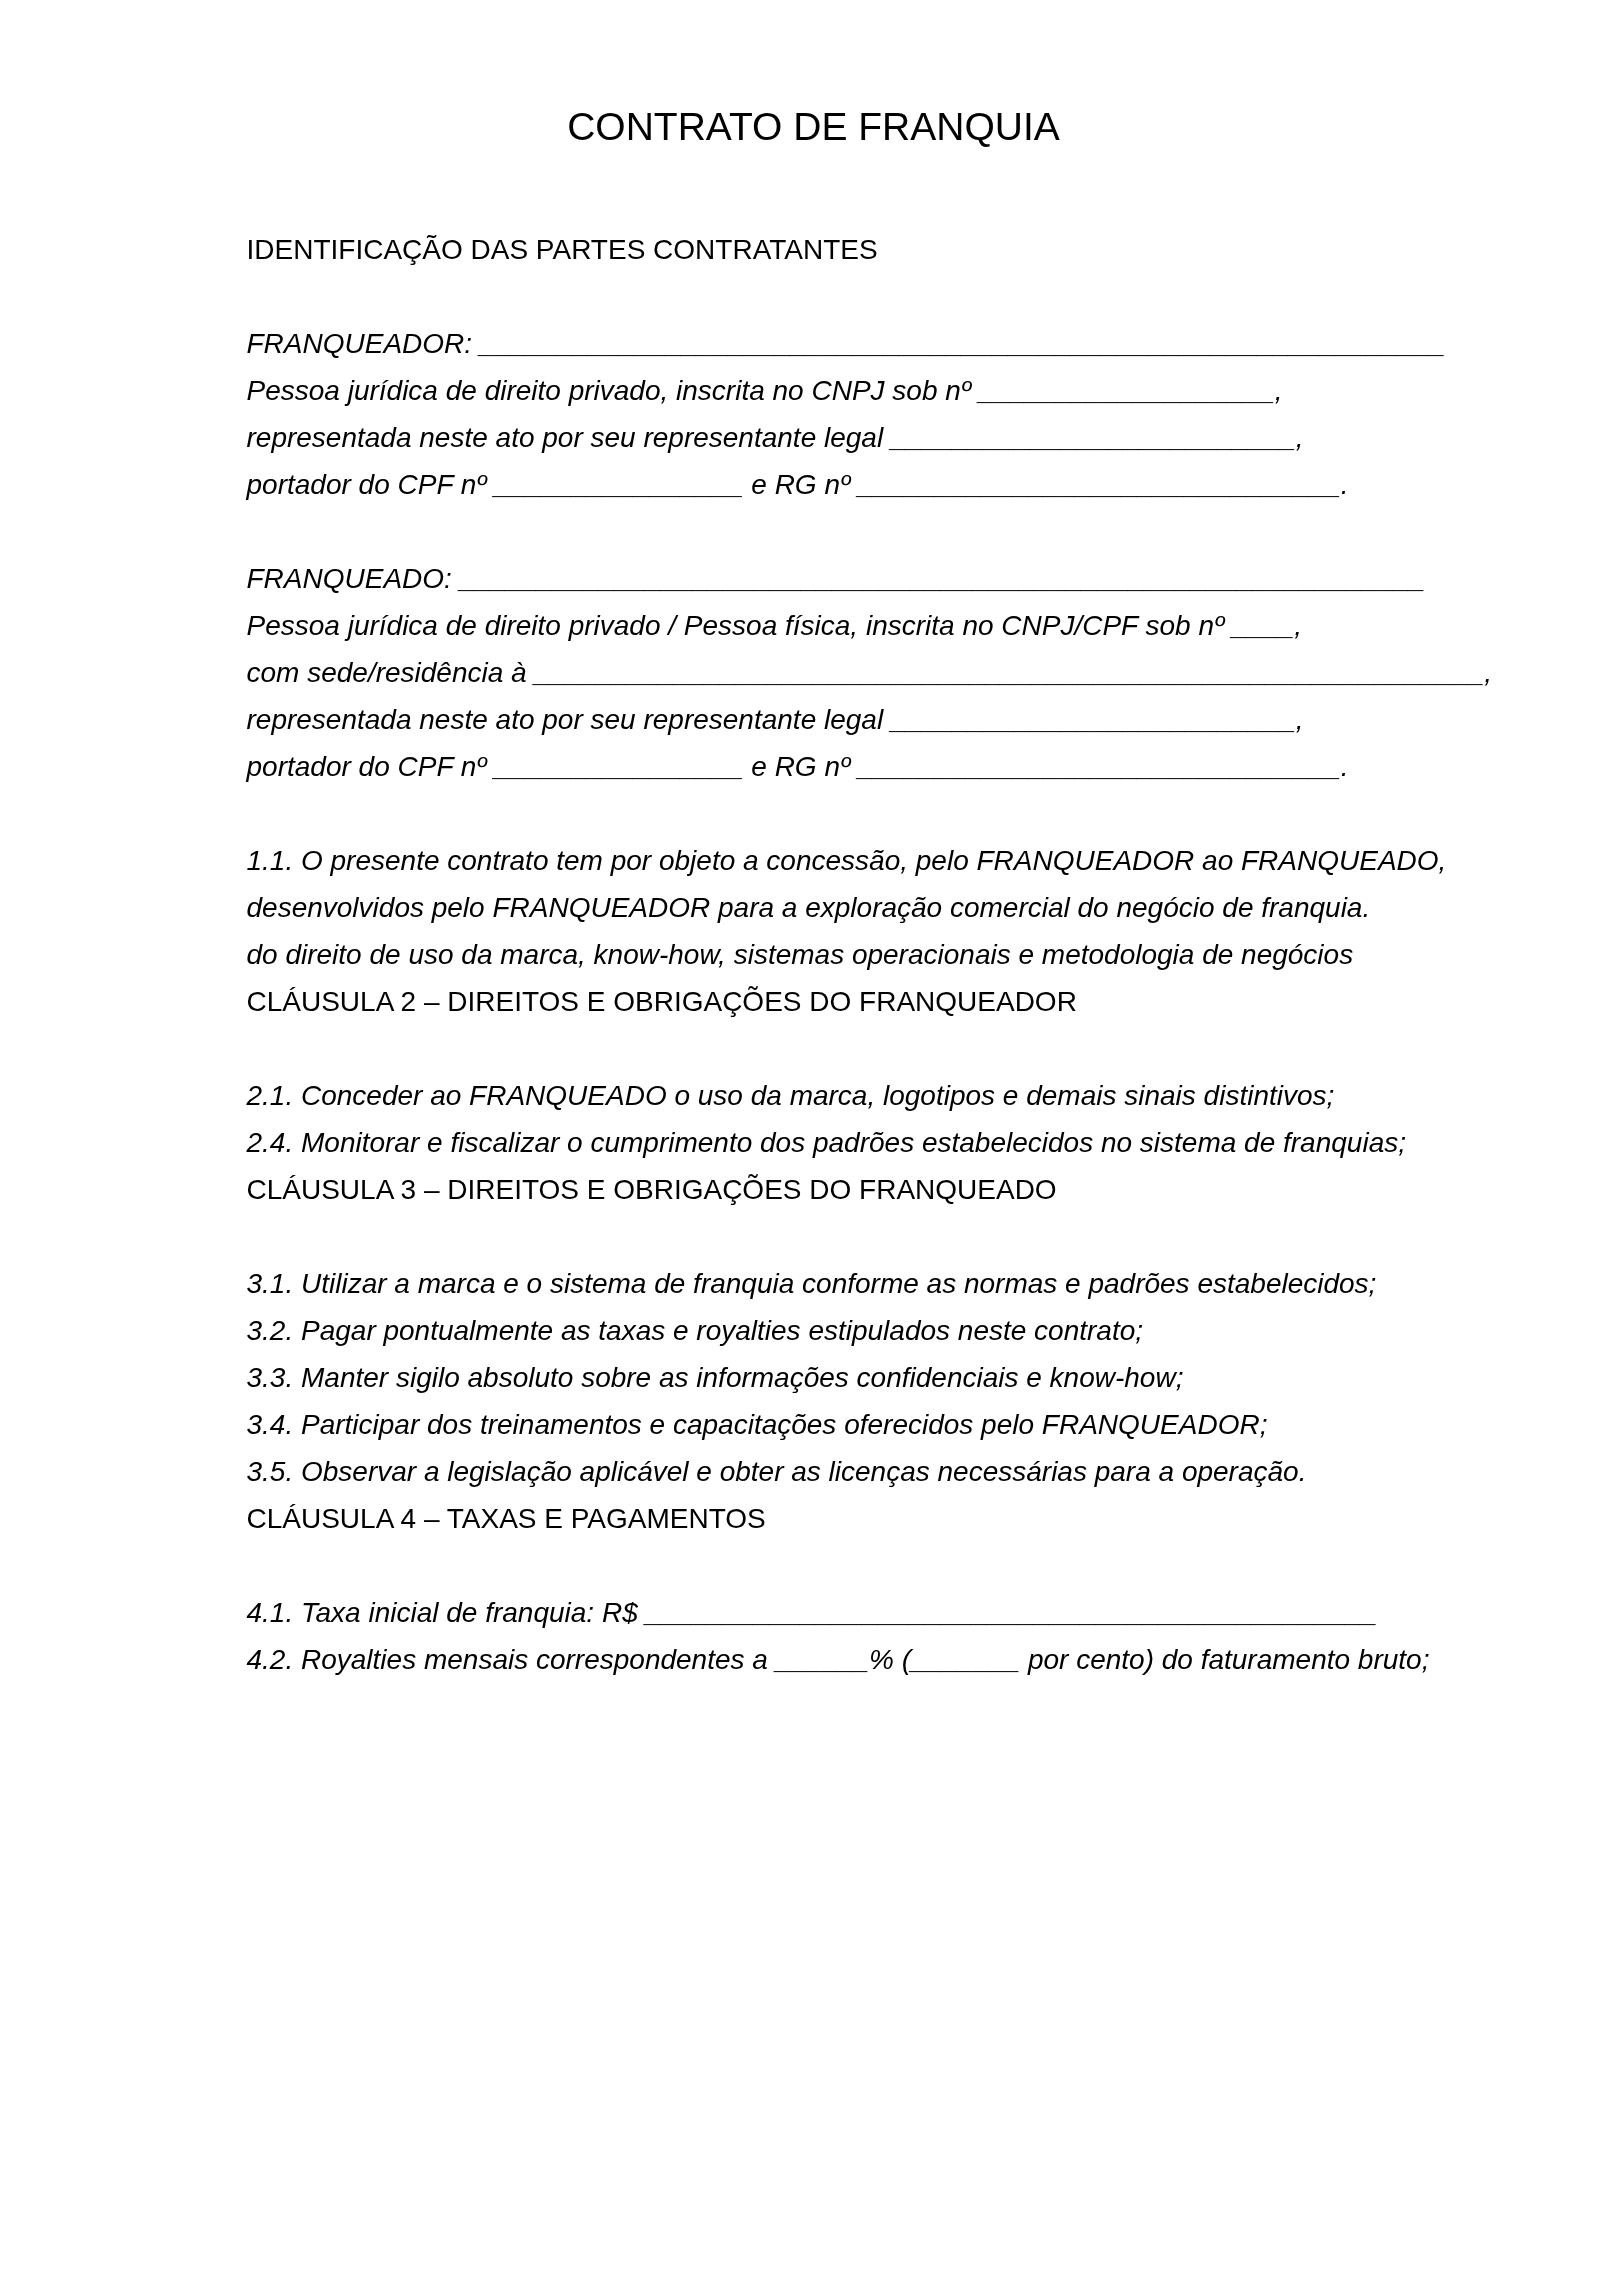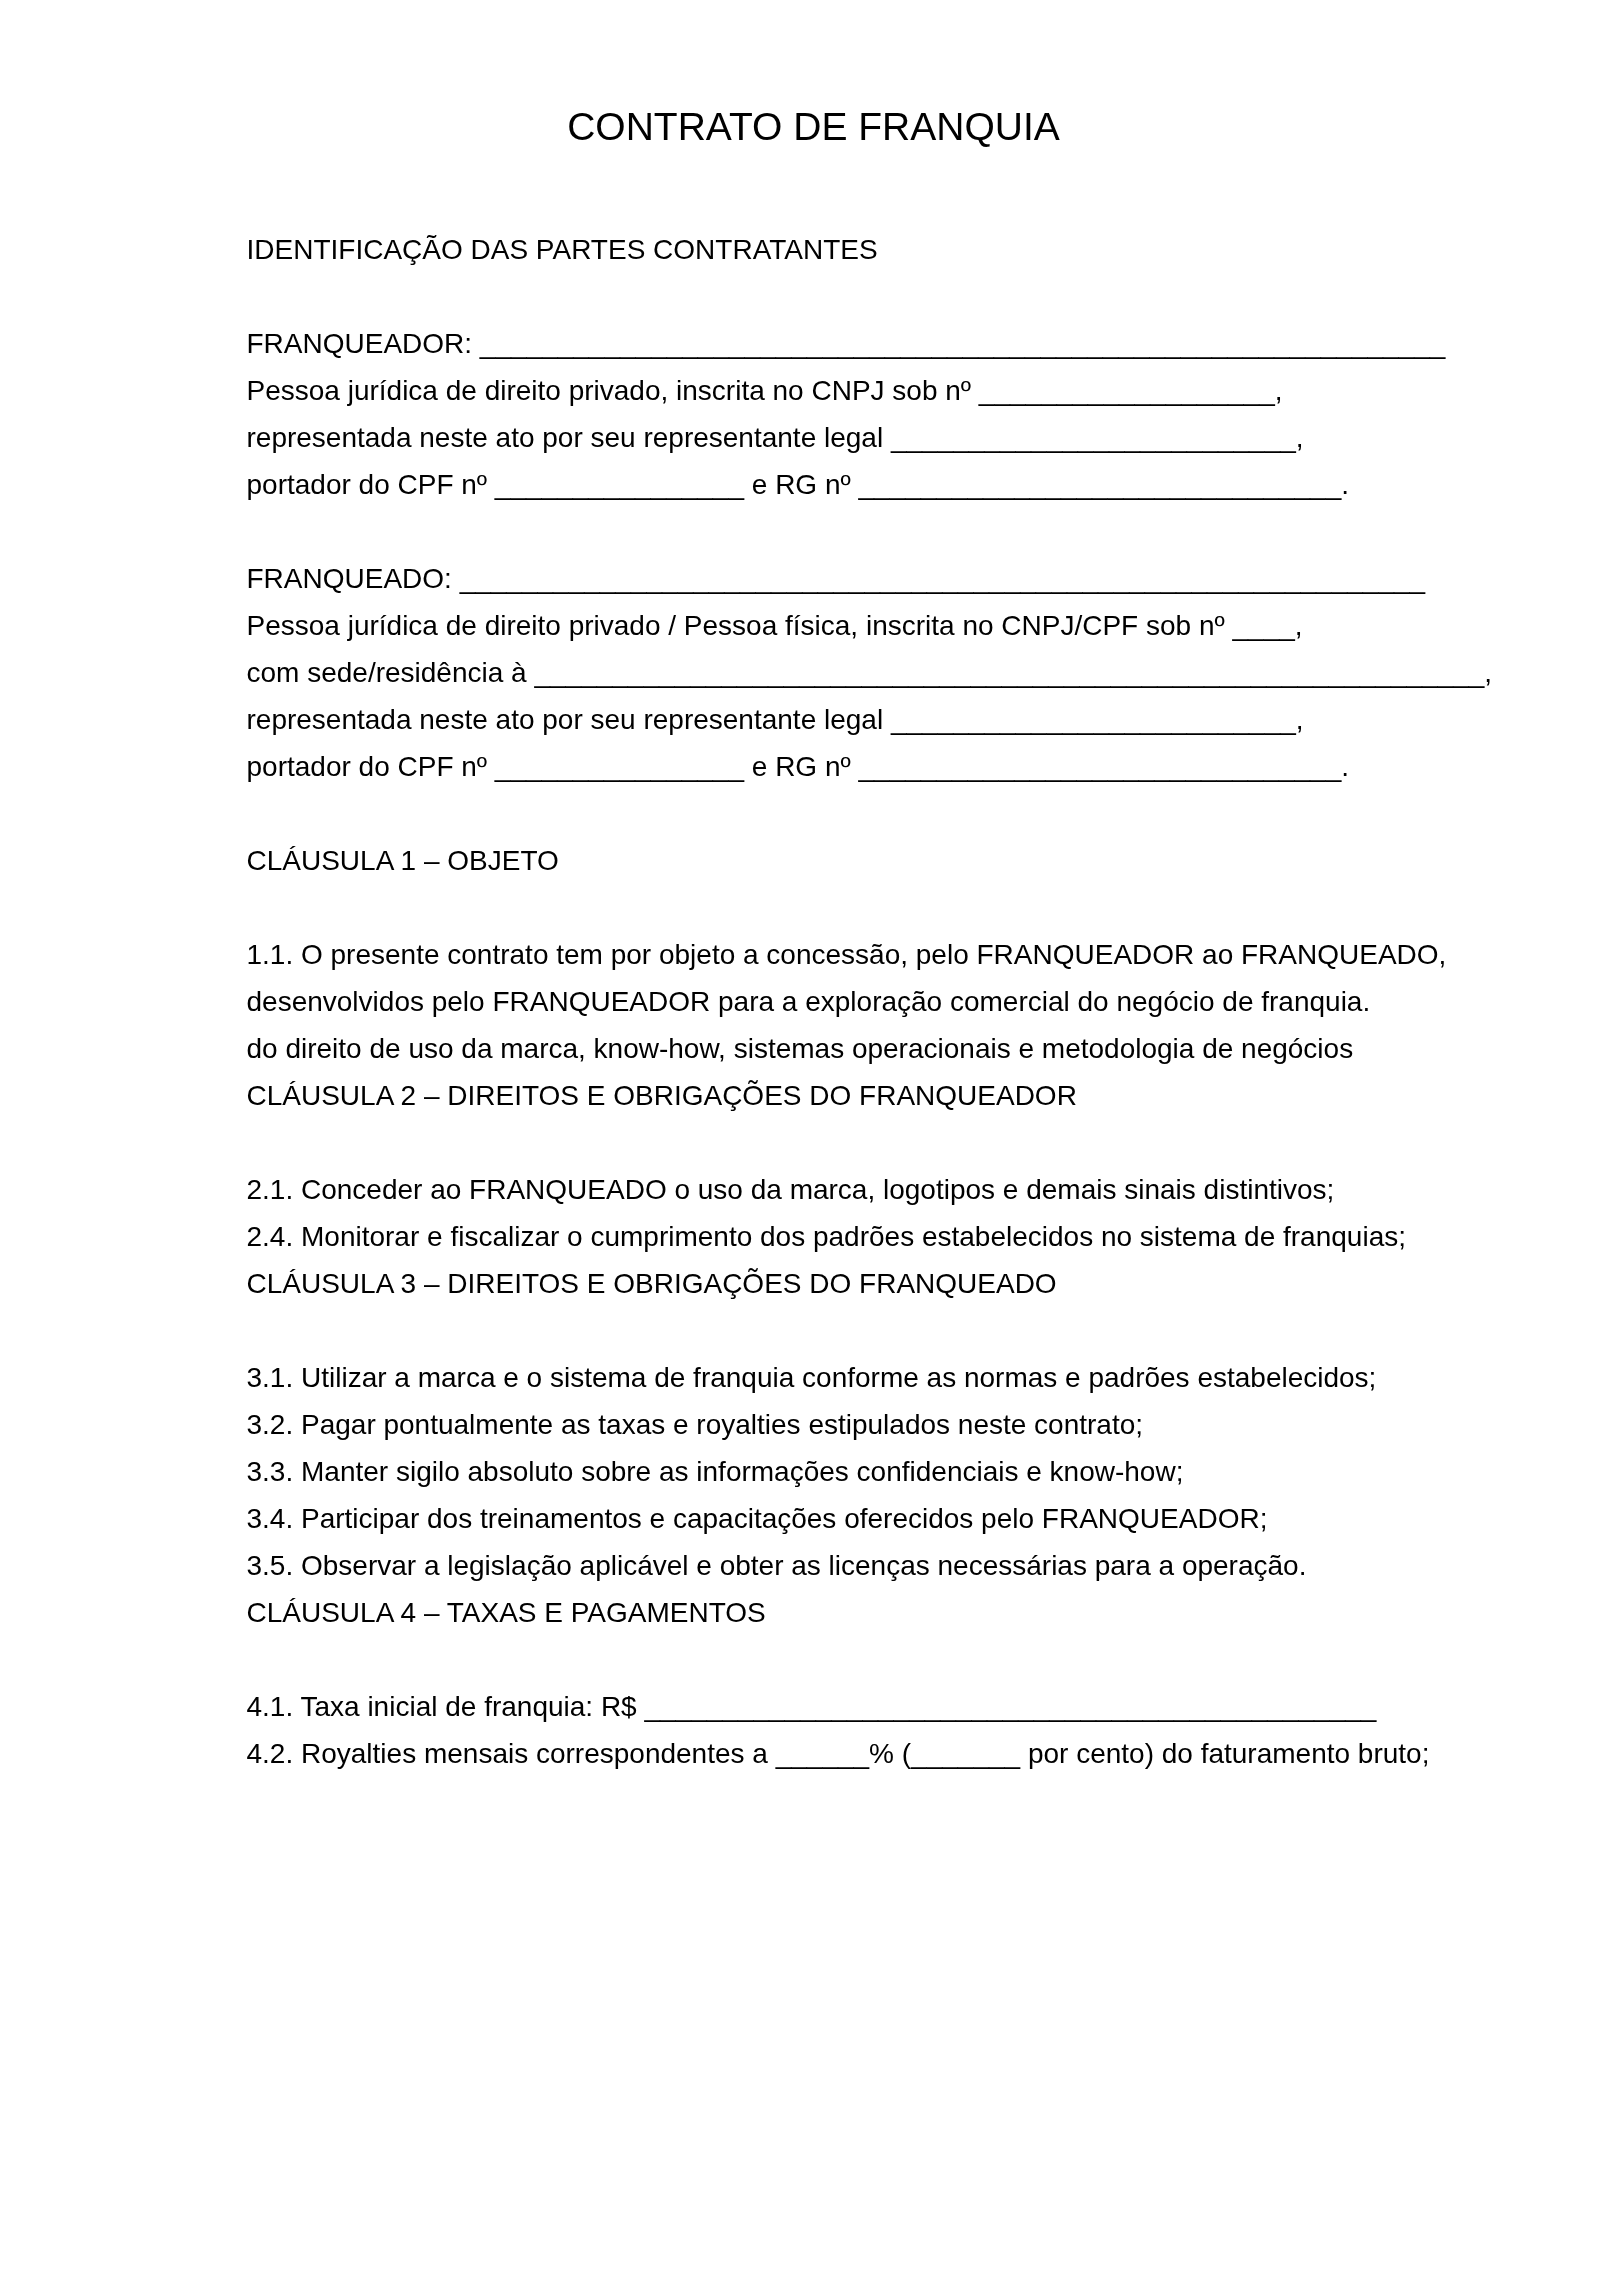--- a/index.html
+++ b/index.html
@@ -32,20 +32,21 @@
   .line {
     margin: 0;
     white-space: nowrap;
   }
   .heading {
     margin: 0 0 47px 0;
     white-space: nowrap;
   }
   .block {
     margin: 0 0 47px 0;
+    font-style: italic;
   }
   .block:last-child {
     margin-bottom: 0;
   }
 </style>
 </head>
 <body>
 
 <div class="page">
 
@@ -62,21 +63,20 @@
 
   <div class="block">
     <p class="line">FRANQUEADO: ______________________________________________________________</p>
     <p class="line">Pessoa jurídica de direito privado / Pessoa física, inscrita no CNPJ/CPF sob nº ____,</p>
     <p class="line">com sede/residência à _____________________________________________________________,</p>
     <p class="line">representada neste ato por seu representante legal __________________________,</p>
     <p class="line">portador do CPF nº ________________ e RG nº _______________________________.</p>
   </div>
 
   <section>
-    <p class="heading">CLÁUSULA 1 – OBJETO</p>
     <div class="block">
       <p class="line">1.1. O presente contrato tem por objeto a concessão, pelo FRANQUEADOR ao FRANQUEADO,</p>
       <p class="line">desenvolvidos pelo FRANQUEADOR para a exploração comercial do negócio de franquia.</p>
       <p class="line">do direito de uso da marca, know-how, sistemas operacionais e metodologia de negócios</p>
     </div>
   </section>
 
   <section>
     <p class="heading">CLÁUSULA 2 – DIREITOS E OBRIGAÇÕES DO FRANQUEADOR</p>
     <div class="block">

